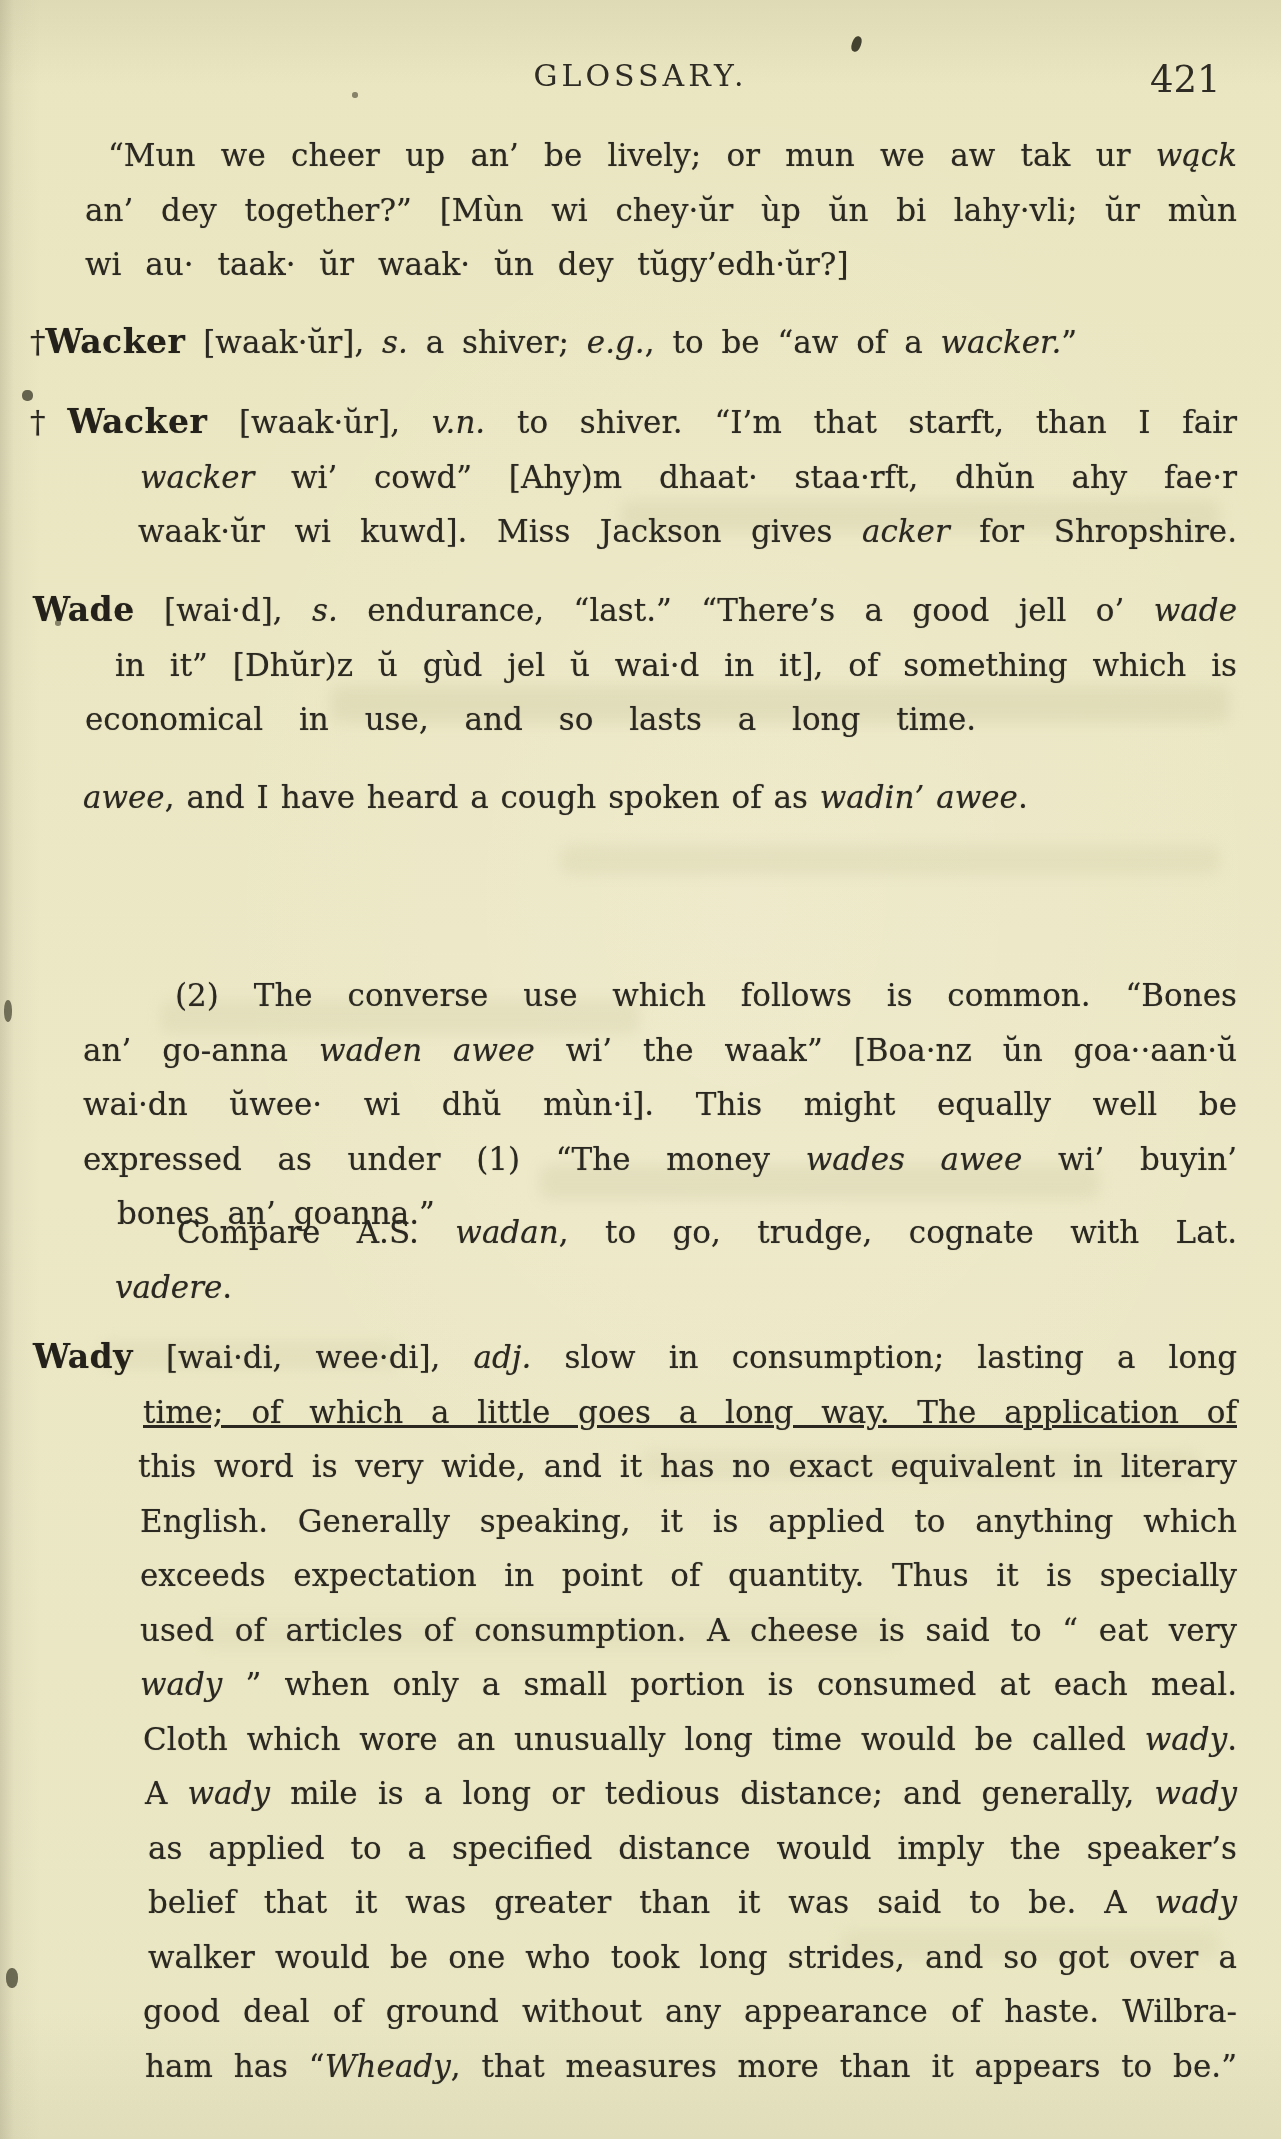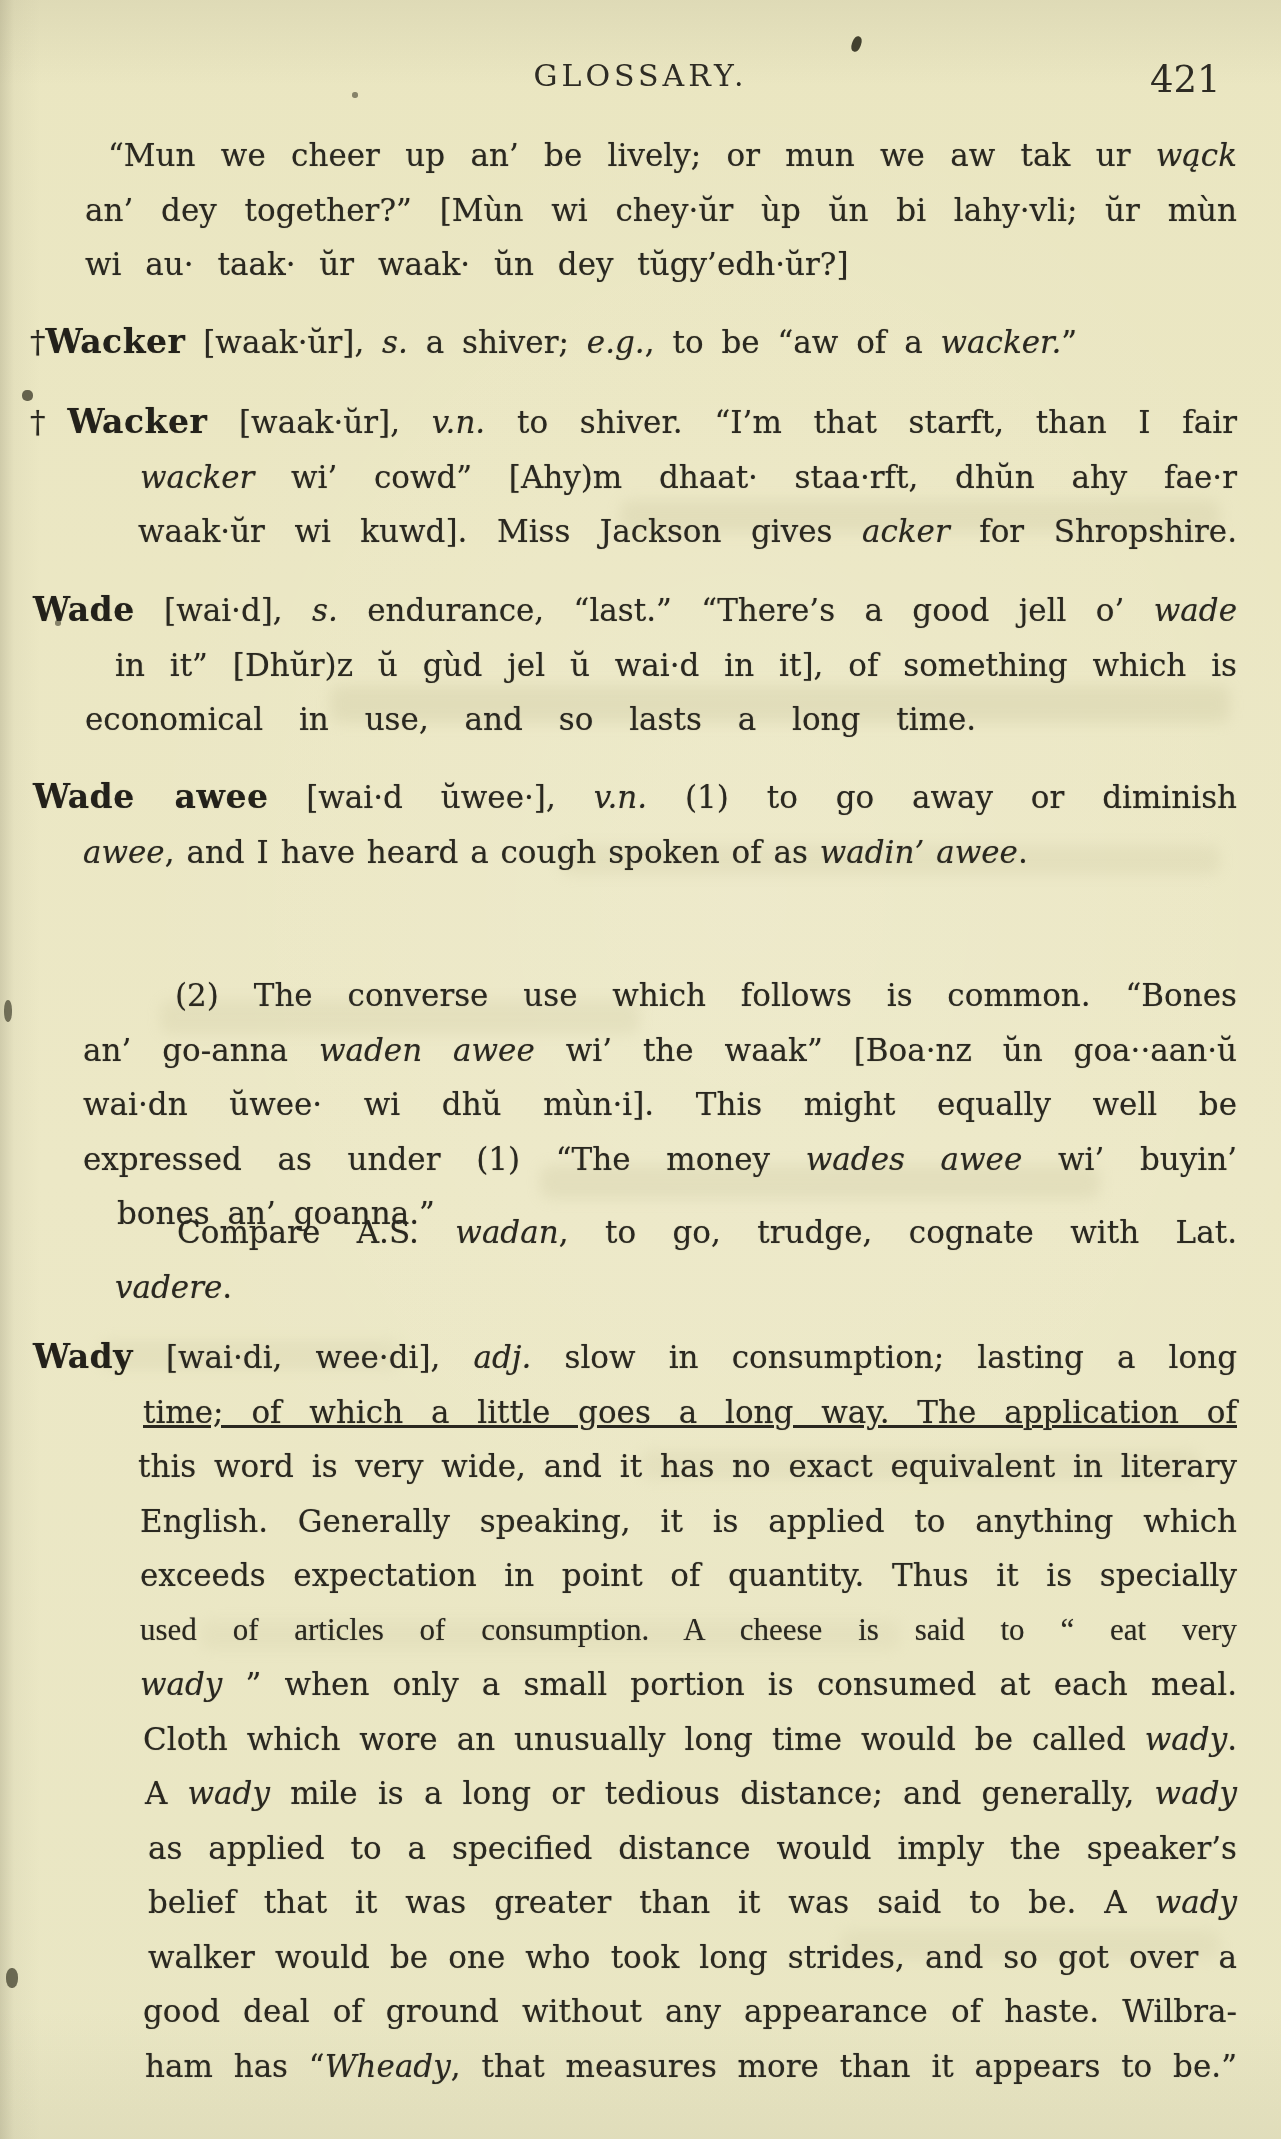--- a/index.html
+++ b/index.html
@@ -66,41 +66,40 @@
         <div class="line j" style="margin-left: 30px; width: 1207px;"><span>†</span><b>Wacker</b><span> [waak·ŭr], </span><i>v.n.</i><span> to shiver.  “I’m that starft, than I fair</span></div>
         <div class="line j" style="margin-left: 140px; width: 1097px;"><i>wacker</i><span> wi’ cowd”  [Ahy)m  dhaat·  staa·rft,  dhŭn  ahy  fae·r</span></div>
         <div class="line j" style="margin-left: 138px; width: 1099px;"><span>waak·ŭr wi kuwd].  Miss Jackson gives </span><i>acker</i><span> for Shropshire.</span></div>
       </div>
       <div class="para" style="top: 583px;">
         <div class="line j" style="margin-left: 33px; width: 1204px;"><b>Wade</b><span> [wai·d], </span><i>s.</i><span> endurance, “last.”  “There’s a good jell o’ </span><i>wade</i></div>
         <div class="line j" style="margin-left: 115px; width: 1122px;"><span>in it” [Dhŭr)z ŭ gùd jel ŭ wai·d in it], of something which is</span></div>
         <div class="line" style="margin-left: 85px; width: 1152px; word-spacing: 26px;"><span>economical in use, and so lasts a long time.</span></div>
       </div>
       <div class="para" style="top: 770px;">
-        <div class="line j" style="margin-left: 33px; width: 1204px;"><b>Wade awee</b><span> [wai·d ŭwee·], </span><i>v.n.</i><span> (1) to go away or diminish</span></div>
         <div class="line" style="margin-left: 83px; width: 1154px; word-spacing: 2px;"><i>awee</i><span>, and I have heard a cough spoken of as </span><i>wadin’ awee</i><span>.</span></div>
       </div>
       <div class="para" style="top: 968px;">
         <div class="line j" style="margin-left: 175px; width: 1062px;"><span>(2) The converse use which follows is common.  “Bones</span></div>
         <div class="line j" style="margin-left: 83px; width: 1154px;"><span>an’ go-anna </span><i>waden awee</i><span> wi’ the waak” [Boa·nz ŭn goa··aan·ŭ</span></div>
         <div class="line j" style="margin-left: 83px; width: 1154px;"><span>wai·dn ŭwee· wi dhŭ mùn·i].  This might equally well be</span></div>
         <div class="line j" style="margin-left: 83px; width: 1154px;"><span>expressed as under (1) “The money </span><i>wades awee</i><span> wi’ buyin’</span></div>
         <div class="line" style="margin-left: 117px; width: 1120px; word-spacing: 8px;"><span>bones an’ goanna.”</span></div>
       </div>
       <div class="para" style="top: 1205px;">
         <div class="line j" style="margin-left: 177px; width: 1060px;"><span>Compare A.S. </span><i>wadan</i><span>, to go, trudge, cognate with Lat.</span></div>
         <div class="line" style="margin-left: 115px; width: 1122px;"><i>vadere</i><span>.</span></div>
       </div>
       <div class="para" style="top: 1330px;">
         <div class="line j" style="margin-left: 33px; width: 1204px;"><b>Wady</b><span> [wai·di, wee·di], </span><i>adj.</i><span> slow in consumption; lasting a long</span></div>
         <div class="line j" style="margin-left: 143px; width: 1094px; text-decoration: underline;"><span>time; of which a little goes a long way.  The application of</span></div>
         <div class="line j" style="margin-left: 138px; width: 1099px;"><span>this word is very wide, and it has no exact equivalent in literary</span></div>
         <div class="line j" style="margin-left: 140px; width: 1097px;"><span>English.  Generally speaking, it is applied to anything which</span></div>
         <div class="line j" style="margin-left: 140px; width: 1097px;"><span>exceeds expectation in point of quantity.  Thus it is specially</span></div>
-        <div class="line j" style="margin-left: 140px; width: 1097px; font-family: Liberation Serif, serif;"><span>used of articles of consumption.  A cheese is said to “ eat very</span></div>
+        <div class="line j" style="margin-left: 140px; width: 1097px;"><span>used of articles of consumption.  A cheese is said to “ eat very</span></div>
         <div class="line j" style="margin-left: 140px; width: 1097px;"><i>wady</i><span> ” when only a small portion is consumed at each meal.</span></div>
         <div class="line j" style="margin-left: 143px; width: 1094px;"><span>Cloth which wore an unusually long time would be called </span><i>wady</i><span>.</span></div>
         <div class="line j" style="margin-left: 145px; width: 1092px;"><span>A </span><i>wady</i><span> mile is a long or tedious distance; and generally, </span><i>wady</i></div>
         <div class="line j" style="margin-left: 148px; width: 1089px;"><span>as applied to a specified distance would imply the speaker’s</span></div>
         <div class="line j" style="margin-left: 148px; width: 1089px;"><span>belief that it was greater than it was said to be.  A </span><i>wady</i></div>
         <div class="line j" style="margin-left: 148px; width: 1089px;"><span>walker would be one who took long strides, and so got over a</span></div>
         <div class="line j" style="margin-left: 143px; width: 1094px;"><span>good deal of ground without any appearance of haste.  Wilbra-</span></div>
         <div class="line j" style="margin-left: 145px; width: 1092px;"><span>ham has “</span><i>Wheady</i><span>, that measures more than it appears to be.”</span></div>
       </div>
     </main>

